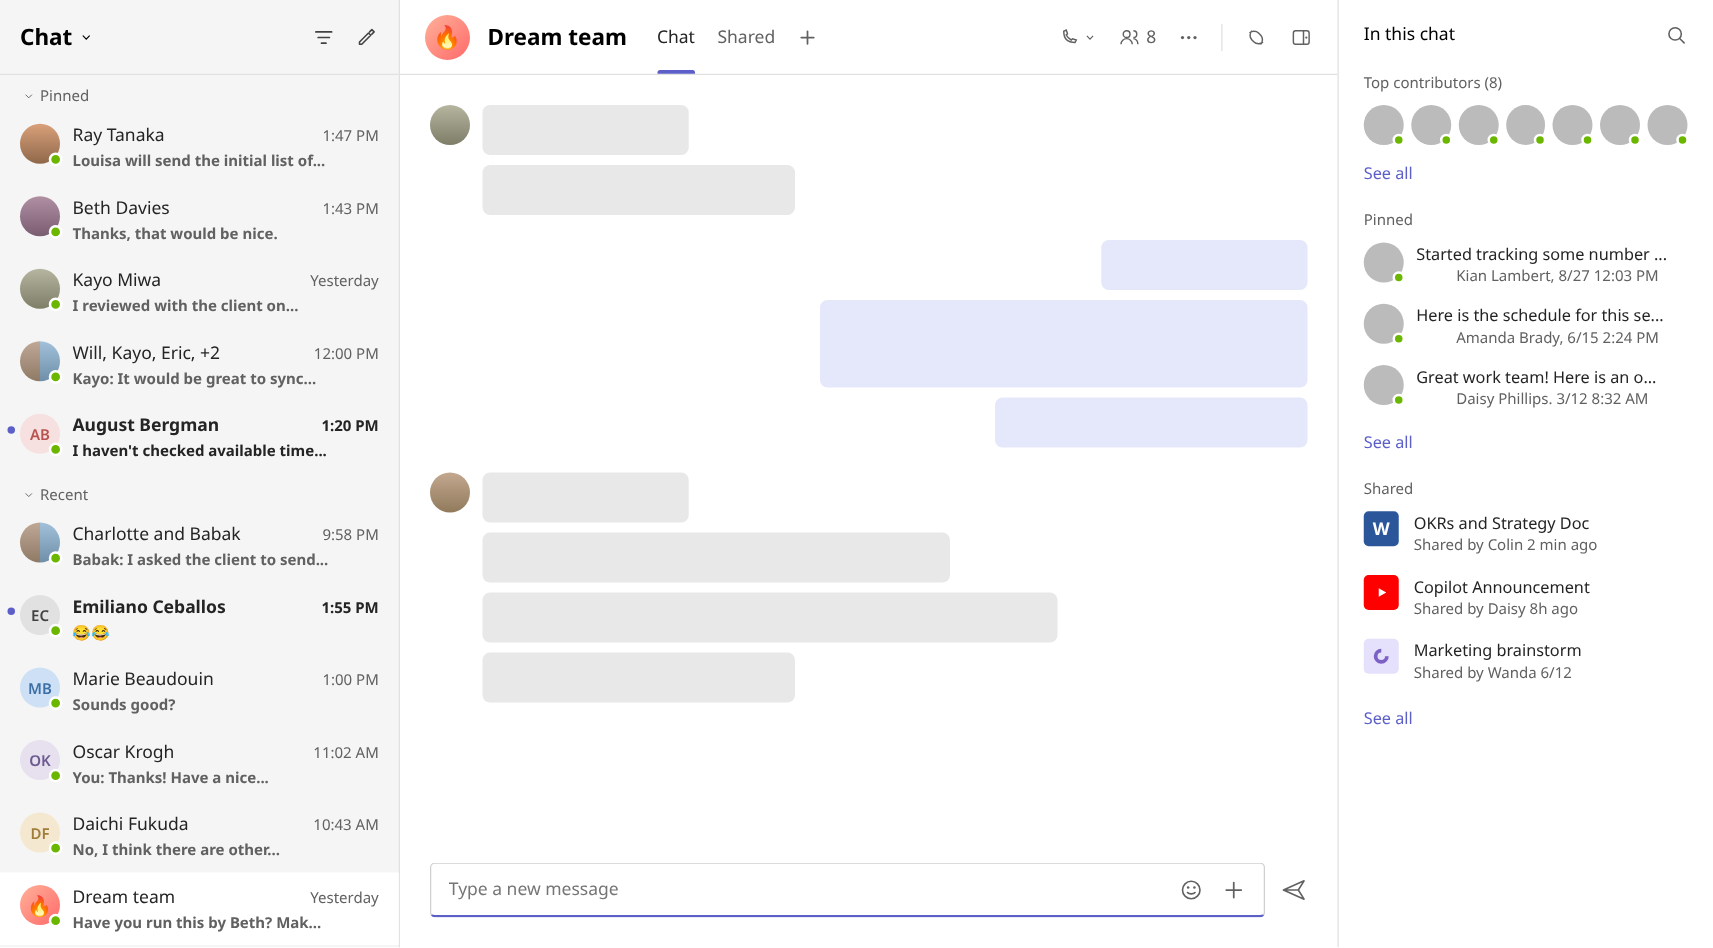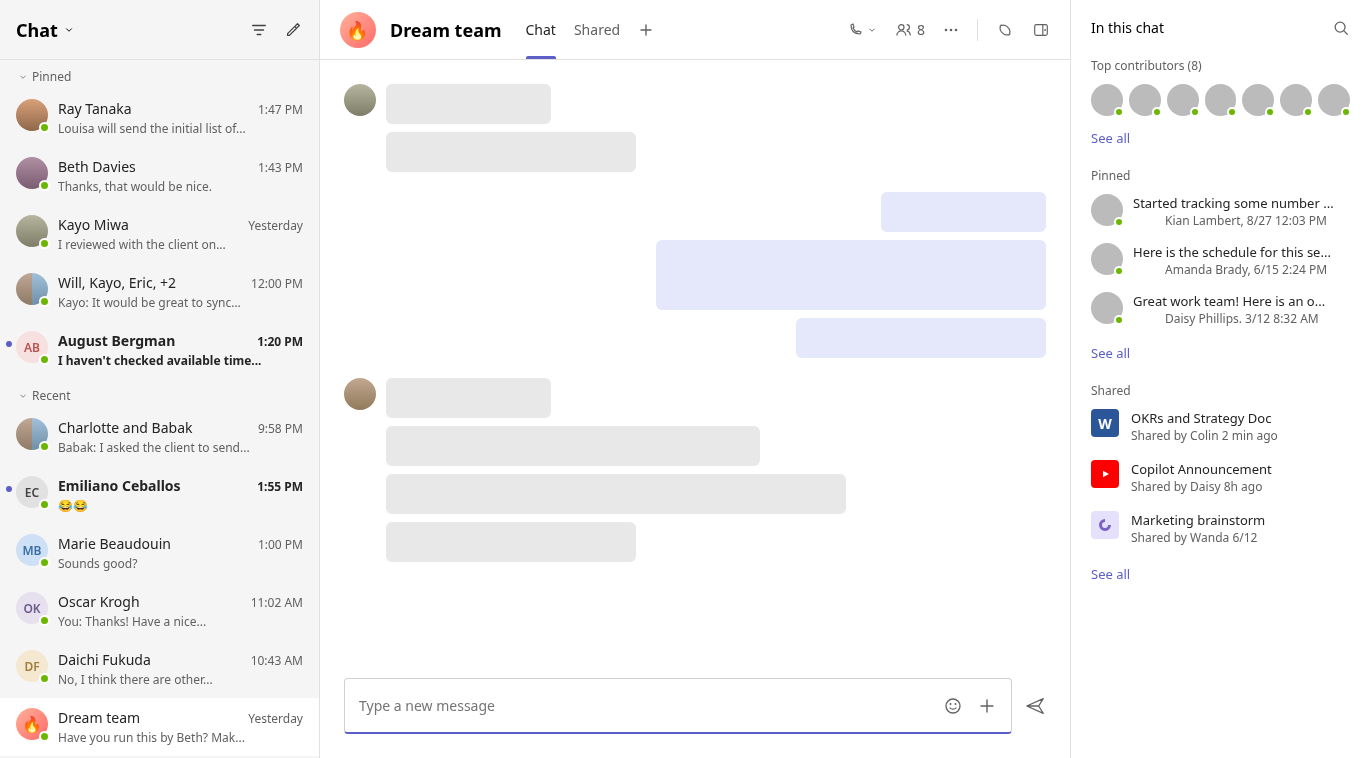--- a/index.html
+++ b/index.html
@@ -34,21 +34,21 @@
 .avatar.duo .half.l{left:0;border-radius:16px 0 0 16px;background:linear-gradient(#bfa896,#8f7a66);}
 .avatar.duo .half.r{right:0;border-radius:0 16px 16px 0;background:linear-gradient(#a2c0d9,#6f8fa8);}
 .avatar.fire{background:linear-gradient(135deg,#ffb199,#ff6a6a);font-size:16px;}
 .chat-item-body { flex:1; min-width:0; }
 .chat-item-top { display:flex; justify-content:space-between; align-items:baseline; }
 .chat-name { font-size: 14px; font-weight:400; color:#242424; white-space:nowrap; overflow:hidden; text-overflow:ellipsis;}
 .chat-item.bold .chat-name{font-weight:700;}
 .chat-item.bold .chat-preview{font-weight:700;color:#242424;}
 .chat-time { font-size: 12px; color:#616161; flex-shrink:0; margin-left:8px;}
 .chat-item.bold .chat-time{font-weight:700;color:#242424;}
-.chat-preview { font-size: 12px; color:#616161; white-space:nowrap; overflow:hidden; text-overflow:ellipsis; margin-top:2px;}
+.chat-preview { font-size: 12px; color:#616161; white-space:nowrap; overflow:hidden; text-overflow:ellipsis; margin-top:2px;font-weight:bold;}
 
 
 .middle-panel { flex:1; height:758px; display:flex; flex-direction:column; min-width:0;}
 .chat-header { height:60px; border-bottom:1px solid #e1e1e1; display:flex; align-items:center; padding:0 20px; gap:14px;}
 .chat-header-avatar{width:36px;height:36px;border-radius:50%;background:linear-gradient(135deg,#ffb199,#ff6a6a);display:flex;align-items:center;justify-content:center;font-size:18px;}
 .chat-title{font-size:18px;font-weight:700;}
 .tabs{display:flex;gap:18px;margin-left:10px;height:100%;align-items:center;}
 .tab{font-size:14px;color:#616161;cursor:pointer;height:100%;display:flex;align-items:center;position:relative;}
 .tab.active{color:#242424;font-weight:400;}
 .tab.active::after{content:"";position:absolute;bottom:0;left:0;right:0;height:3px;background:#5b5fc7;border-radius:2px 2px 0 0;}
@@ -62,21 +62,21 @@
 .msg-group{display:flex;gap:10px;margin-bottom:20px;}
 .msg-group.outgoing{justify-content:flex-end;}
 .msg-avatar{width:32px;height:32px;border-radius:50%;background:#ccc;flex-shrink:0;}
 .bubbles{display:flex;flex-direction:column;gap:8px;}
 .bubble{background:#e8e8e8;border-radius:6px;height:40px;}
 .msg-group.outgoing .bubble{background:#e5e7fb;}
 .msg-group.outgoing .bubbles{align-items:flex-end;}
 
 .compose-wrap{padding:14px 24px 24px;border-top:0;}
 .compose{display:flex;align-items:center;gap:12px;}
-.compose-field{flex:1;height:56px;border:1px solid #d0d0d0;border-radius:4px;display:flex;align-items:center;padding:0 14px;gap:12px;border-bottom:2px solid #5b5fc7;}
+.compose-field{flex:1;height:44px;border:1px solid #d0d0d0;border-radius:4px;display:flex;align-items:center;padding:0 14px;gap:12px;border-bottom:2px solid #5b5fc7;}
 .compose-field input{flex:1;border:0;outline:0;font-size:14px;background:transparent;}
 .compose-icons{display:flex;gap:14px;color:#616161;}
 .send-btn{color:#616161;cursor:pointer;}
 
 
 .right-panel{width:300px;height:758px;border-left:1px solid #e1e1e1;padding:18px 20px;overflow-y:auto;}
 .rp-header{display:flex;justify-content:space-between;align-items:center;margin-bottom:20px;}
 .rp-title{font-size:14px;font-weight:400;}
 .rp-search{color:#616161;cursor:pointer;}
 .rp-label{font-size:12px;color:#616161;margin-bottom:10px;}

